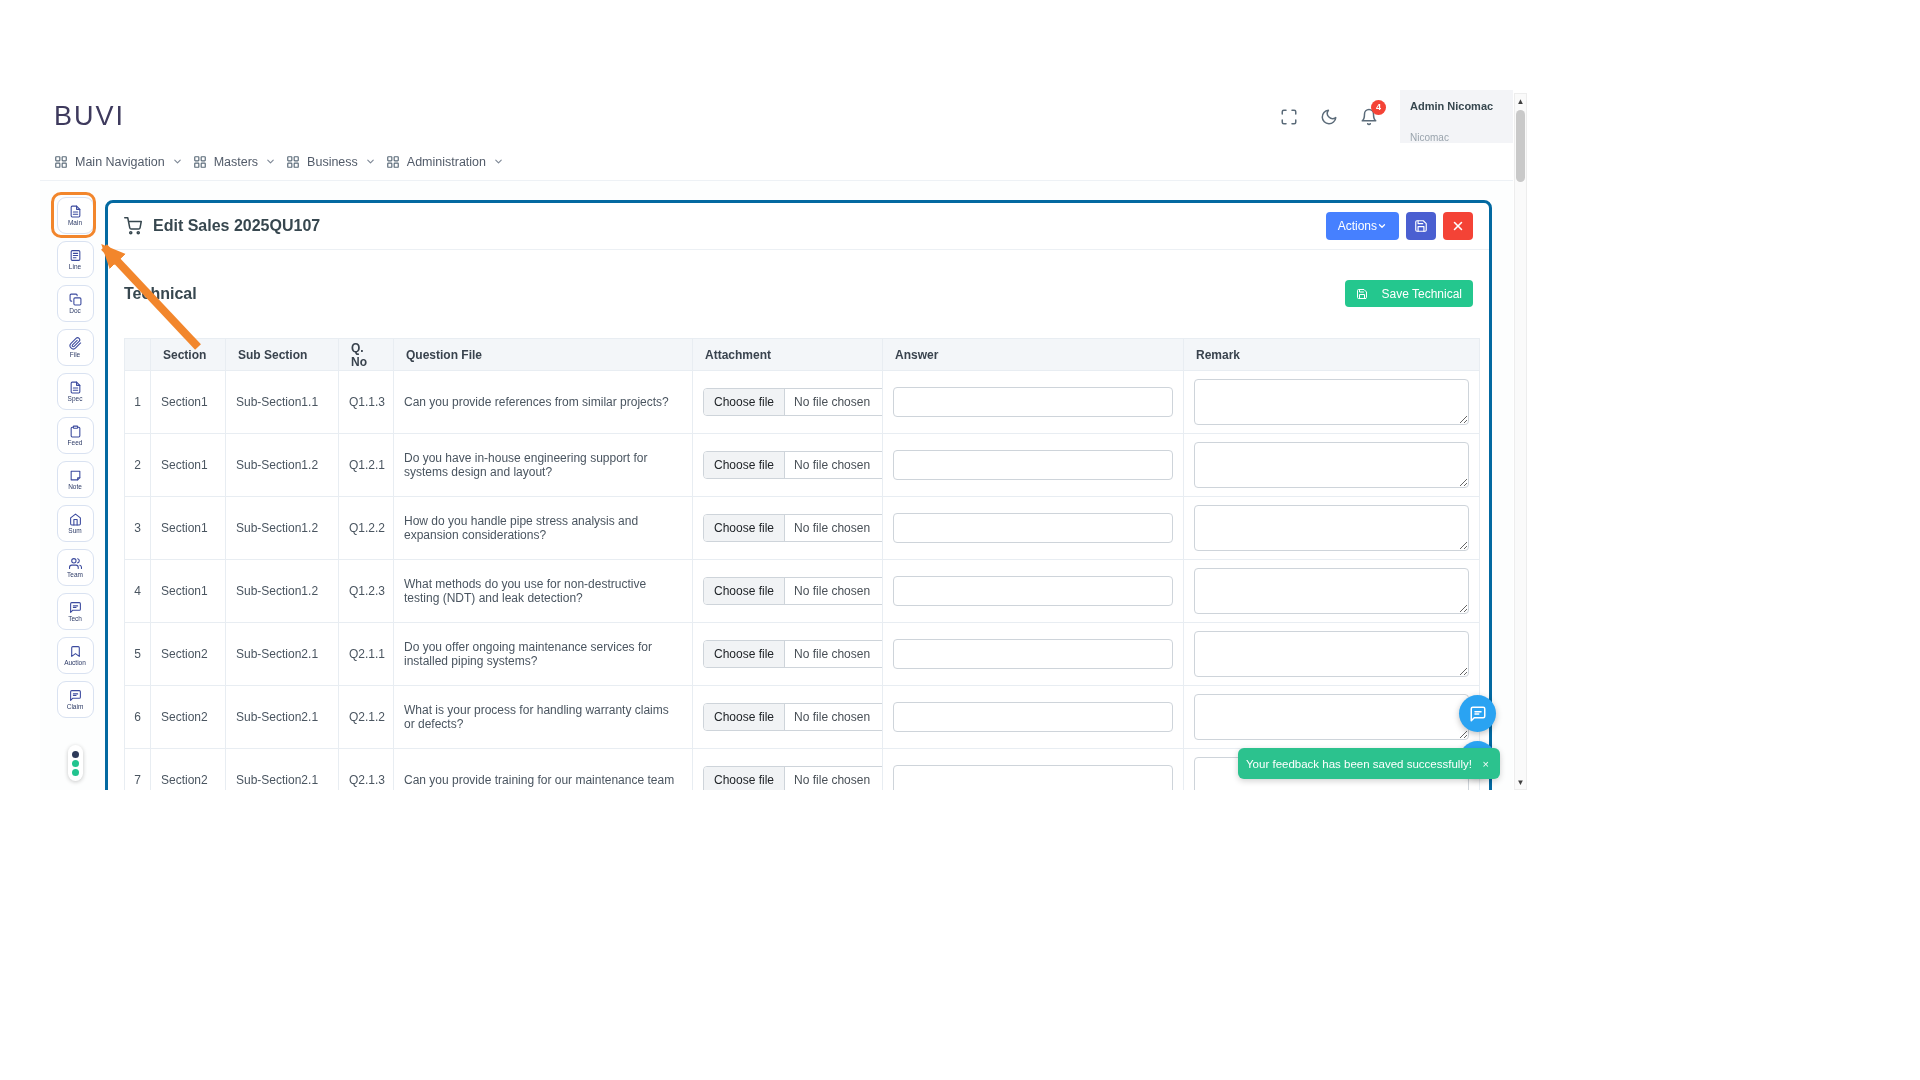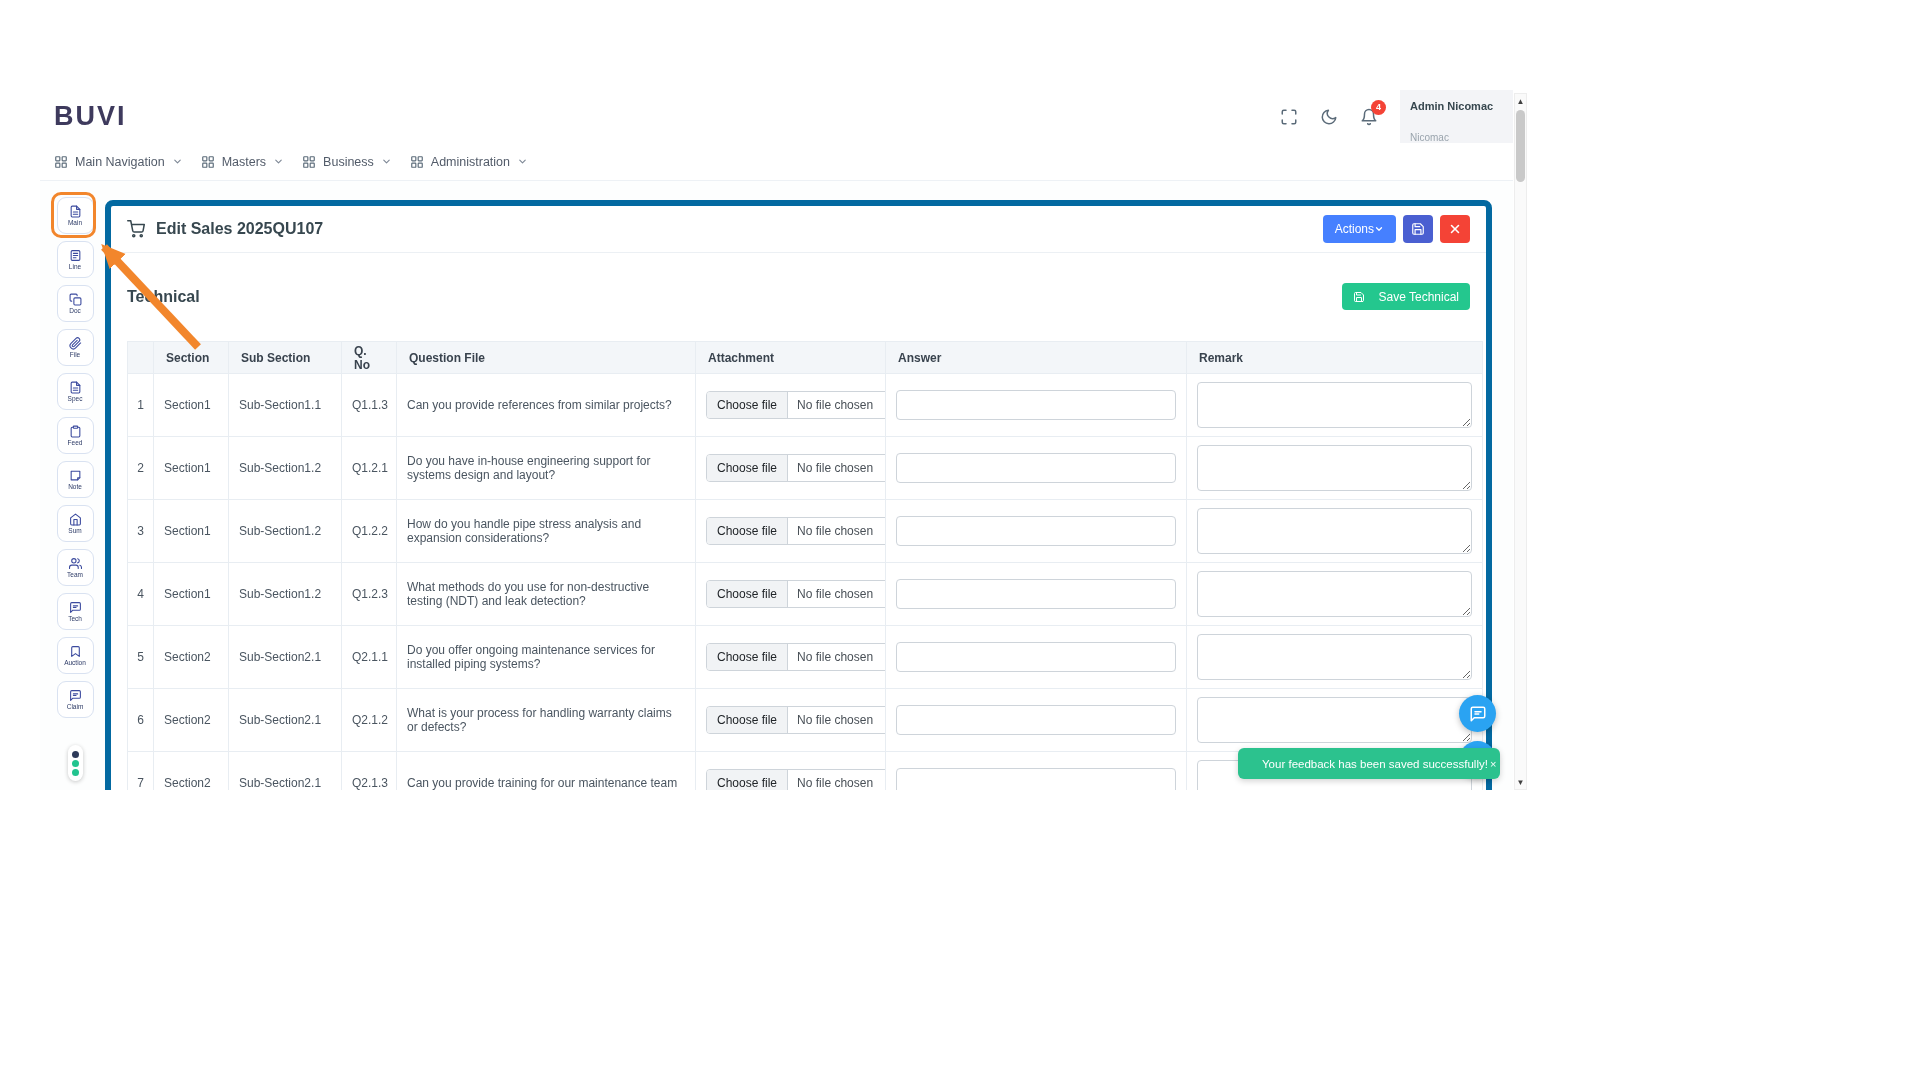--- a/index.html
+++ b/index.html
@@ -6,33 +6,33 @@
   html,body { width:1920px; height:1080px; background:#ffffff; overflow:hidden;
               font-family:"Liberation Sans", sans-serif; }
   svg { display:block; }
 
   
   .app { position:absolute; left:40px; top:90px; width:1473px; height:700px;
          background:#fff; overflow:hidden; }
 
   
   .topbar { height:53px; display:flex; align-items:center; padding-left:14px; background:#fff; }
-  .logo { font-size:27px; font-weight:bold; letter-spacing:2px; color:var(--brand,#3e3a5d); }
+  .logo { font-size:27px; font-weight:normal; letter-spacing:2px; color:var(--brand,#3e3a5d); }
   .topbar-right { margin-left:auto; display:flex; align-items:center; }
   .icon-btn { width:18px; height:18px; color:#5b6b79; margin-right:22px; cursor:pointer; position:relative; }
   .icon-btn svg { width:100%; height:100%; }
   .badge { position:absolute; top:-8px; right:-8px; min-width:15px; height:15px; padding:0 2px;
            background:var(--danger,#f44336); color:#fff; border-radius:8px; font-size:9px;
            display:flex; align-items:center; justify-content:center; font-weight:bold; }
   .user-box { width:113px; height:53px; background:#f3f4f7; padding:10px 10px 0 10px; cursor:pointer; }
   .user-name { font-size:11px; font-weight:bold; color:#37474f; white-space:nowrap; }
   .user-sub { font-size:10px; color:#9aa4ad; margin-top:20px; }
 
   
-  .menubar { height:38px; display:flex; align-items:center; gap:18px; padding:0 14px;
+  .menubar { height:38px; display:flex; align-items:center; gap:10px; padding:0 14px;
              border-bottom:1px solid #edf1f5; background:#fff; }
   .nav-item { display:flex; align-items:center; gap:7px; color:#525b69; font-size:12.5px; cursor:pointer; }
   .nav-grid-icon { width:14px; height:14px; color:#5b6b79; }
   .nav-grid-icon svg { width:100%; height:100%; }
   .chev { width:11px; height:11px; color:#7d8795; }
   .chev svg { width:100%; height:100%; }
 
   
   .app-body { position:relative; height:609px; background:#fdfefe; }
 
@@ -48,21 +48,21 @@
   .side-label { font-size:6.5px; color:#2c3a66; line-height:1; }
   .status-pill { margin-top:27px; width:15px; height:36px; border-radius:8px; background:#fff;
                  box-shadow:0 1px 4px rgba(0,0,0,.22);
                  display:flex; flex-direction:column; align-items:center; justify-content:center; gap:2px; }
   .dot { width:7px; height:7px; border-radius:50%; }
   .dot-navy { background:#2e3a59; }
   .dot-green { background:#22c48f; }
 
   
   .card { position:absolute; left:65px; top:19px; width:1387px; height:645px;
-          background:#fff; border:6px solid #0369a1; border-radius:8px; }
+          background:#fff; border:3px solid #0369a1; border-radius:8px; }
   .card-header { height:47px; display:flex; align-items:center; padding:0 16px;
                  border-bottom:1px solid #ecf0f4; }
   .cart-icon { width:18px; height:18px; color:#37474f; }
   .cart-icon svg { width:100%; height:100%; }
   .card-title { font-size:16px; font-weight:bold; color:#37474f; margin-left:11px; }
   .card-actions { margin-left:auto; display:flex; gap:7px; }
   .btn-actions { background:var(--primary,#4680ff); color:#fff; font-size:12px; border:none;
                  border-radius:4px; height:28px; padding:0 12px; display:flex; align-items:center;
                  gap:0; cursor:pointer; font-family:inherit; }
   .btn-actions .chev { color:#fff; width:10px; height:10px; }
@@ -112,21 +112,21 @@
   
   .fab { position:absolute; width:37px; height:37px; border-radius:50%; border:none;
          background:var(--chat_fab,#2aa3f2); color:#fff; display:flex; align-items:center;
          justify-content:center; cursor:pointer; box-shadow:0 2px 6px rgba(0,0,0,.25); }
   .fab svg { width:18px; height:18px; }
   .fab-chat { left:1459px; top:695px; z-index:7; }
   .fab-hidden { left:1459px; top:741px; z-index:4; }
 
   .toast { position:absolute; left:1238px; top:748px; width:262px; height:31px;
            background:var(--toast,#2cc28e); color:#fff; border-radius:6px; z-index:6;
-           display:flex; align-items:center; padding:0 9px 0 24px;
+           display:flex; align-items:center; padding:0 9px 0 8px;
            box-shadow:0 2px 6px rgba(0,0,0,.18); }
   .toast-msg { font-size:11.5px; flex:1; white-space:nowrap; }
   .toast-close { font-size:11px; cursor:pointer; opacity:.95; padding:0 2px; }
 
   
   .annot-highlight { position:absolute; left:51px; top:192px; width:45px; height:46px;
                      border:3px solid var(--annotation,#f2862c); border-radius:10px;
                      z-index:9; pointer-events:none; }
   .annot-arrow { position:absolute; left:80px; top:225px; width:140px; height:135px;
                  z-index:10; pointer-events:none; }

